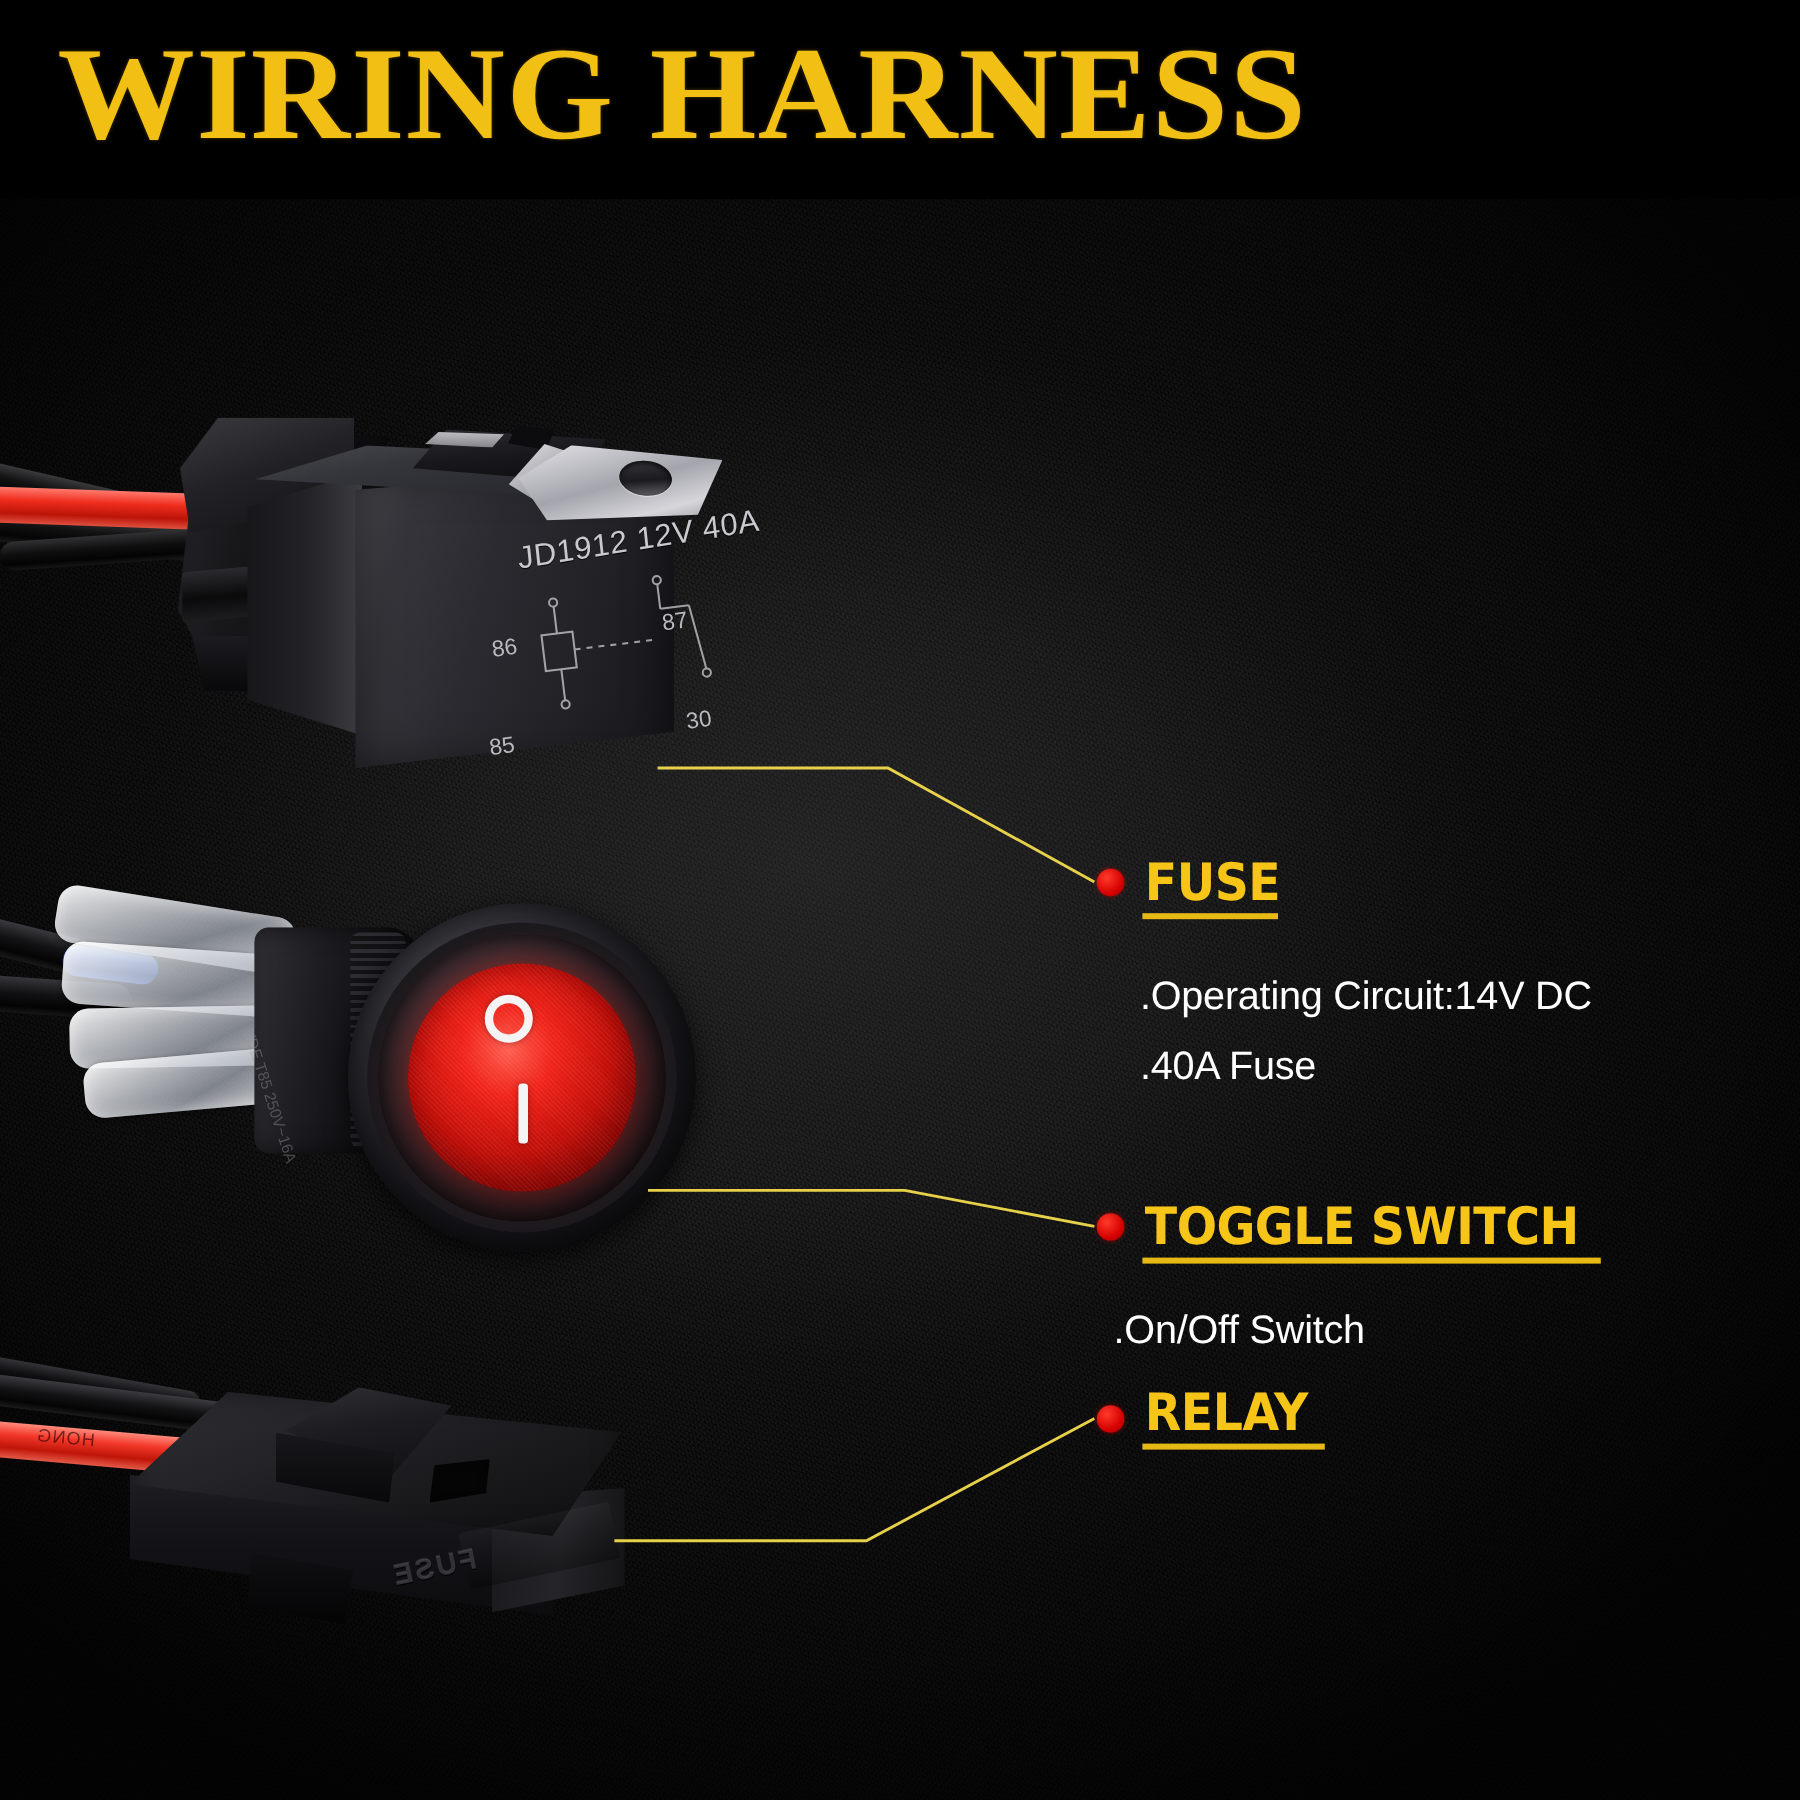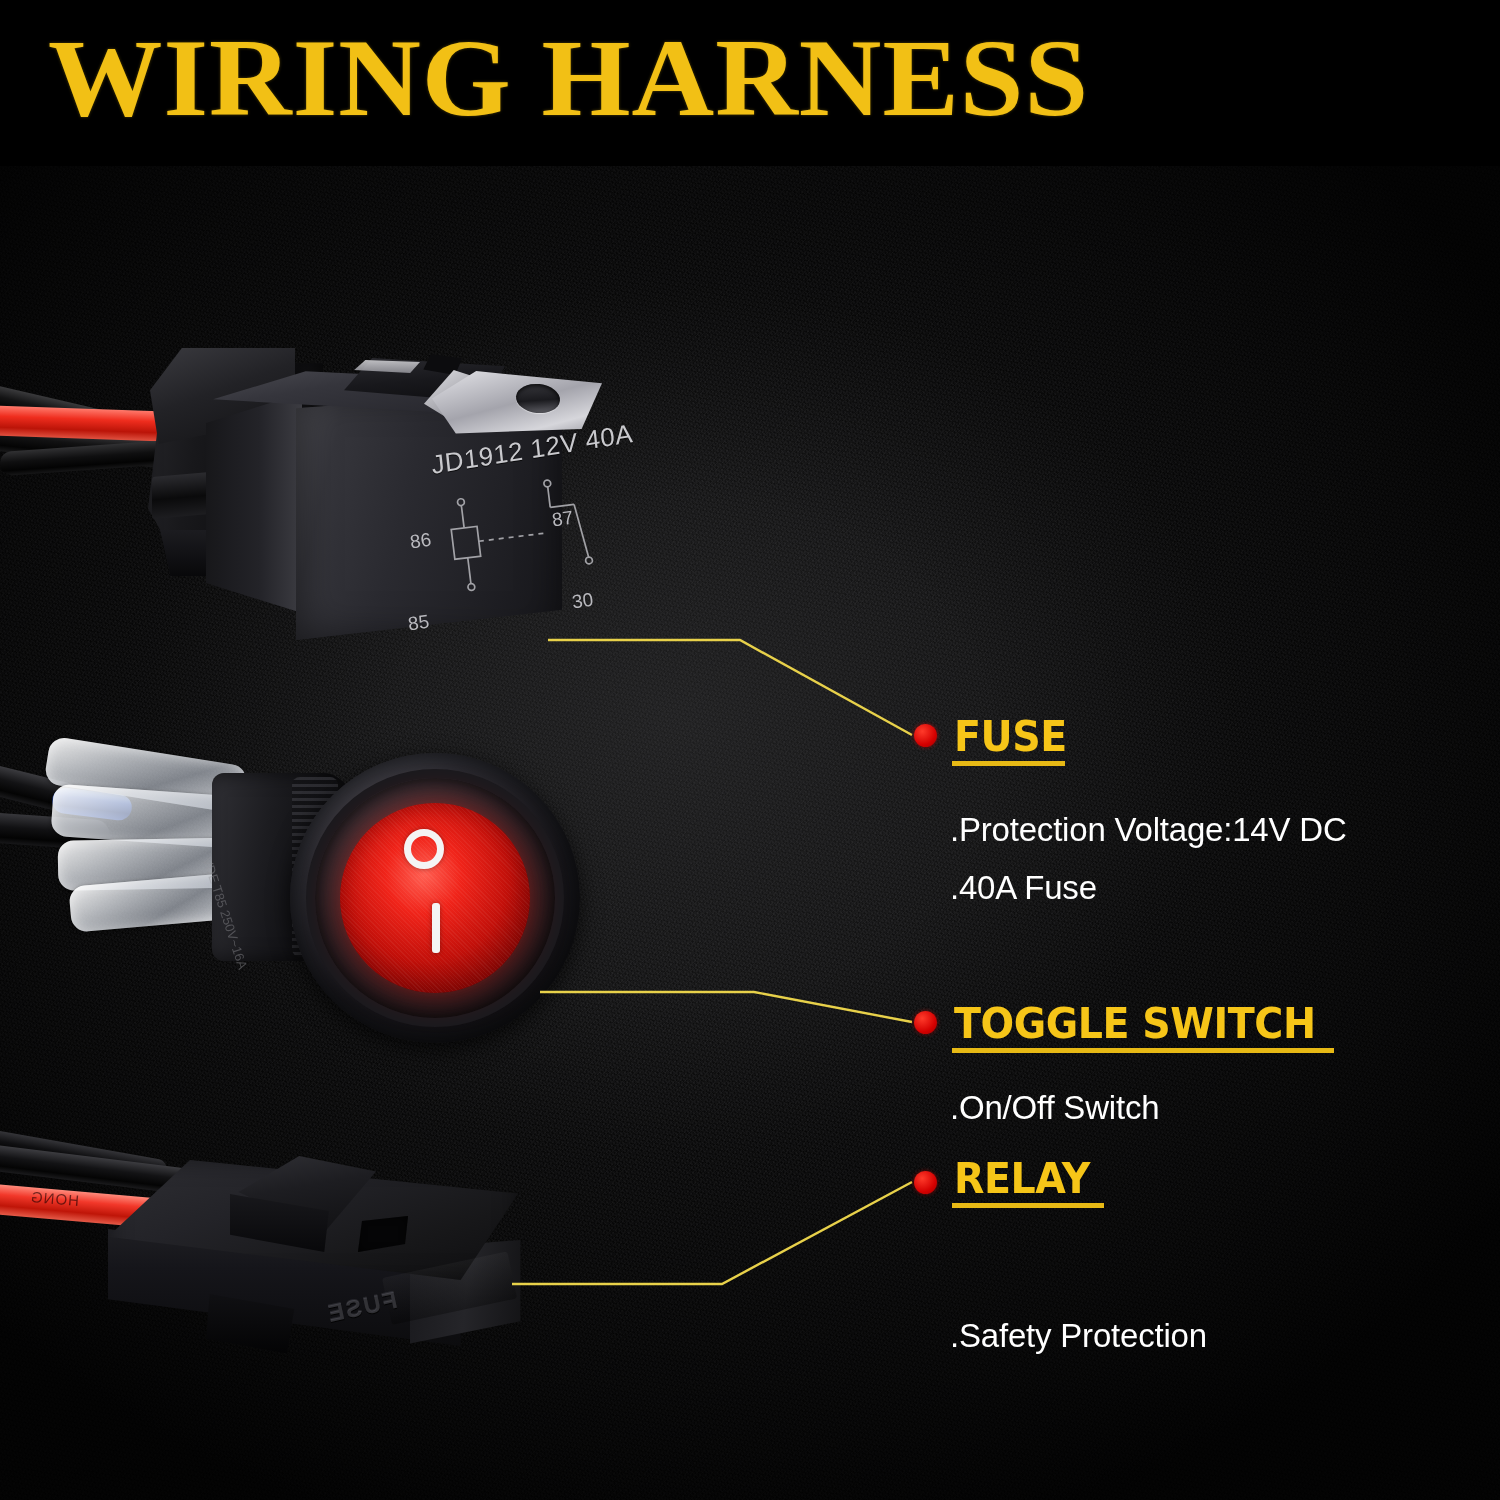--- a/index.html
+++ b/index.html
@@ -521,33 +521,32 @@
 
     <polyline points="512,1284 722,1284 912,1182" fill="none" stroke="#E8D14A" stroke-width="2.4"></polyline>
   </svg>
 
   <div id="spec-panel">
 
     <div class="lead-dot" style="left:914px; top:724px;"></div>
     <div class="spec-head" style="left:954px; top:713px;">FUSE</div>
     <div class="spec-head-underline" style="left:952px; top:761px; width:113px;"></div>
 
-    <div class="spec-bullet" style="left:950px; top:812px;">.Protection Voltage:14V DC</div>
+    <div class="spec-bullet" style="left:950px; top:812px;">.Operating Circuit:14V DC</div>
     <div class="spec-bullet" style="left:950px; top:870px;">.40A Fuse</div>
 
     <div class="lead-dot" style="left:914px; top:1011px;"></div>
     <div class="spec-head" style="left:954px; top:1000px;">TOGGLE SWITCH</div>
     <div class="spec-head-underline" style="left:952px; top:1048px; width:382px;"></div>
 
-    <div class="spec-bullet" style="left:950px; top:1090px;">.On/Off Switch</div>
+    <div class="spec-bullet" style="left:928px; top:1090px;">.On/Off Switch</div>
 
     <div class="lead-dot" style="left:914px; top:1171px;"></div>
     <div class="spec-head" style="left:954px; top:1155px;">RELAY</div>
     <div class="spec-head-underline" style="left:952px; top:1203px; width:152px;"></div>
 
-    <div class="spec-bullet" style="left:950px; top:1318px;">.Safety Protection</div>
   </div>
 
   <div id="header-band">
     <div id="title">WIRING HARNESS</div>
   </div>
 
 </div>
 
 </body></html>

